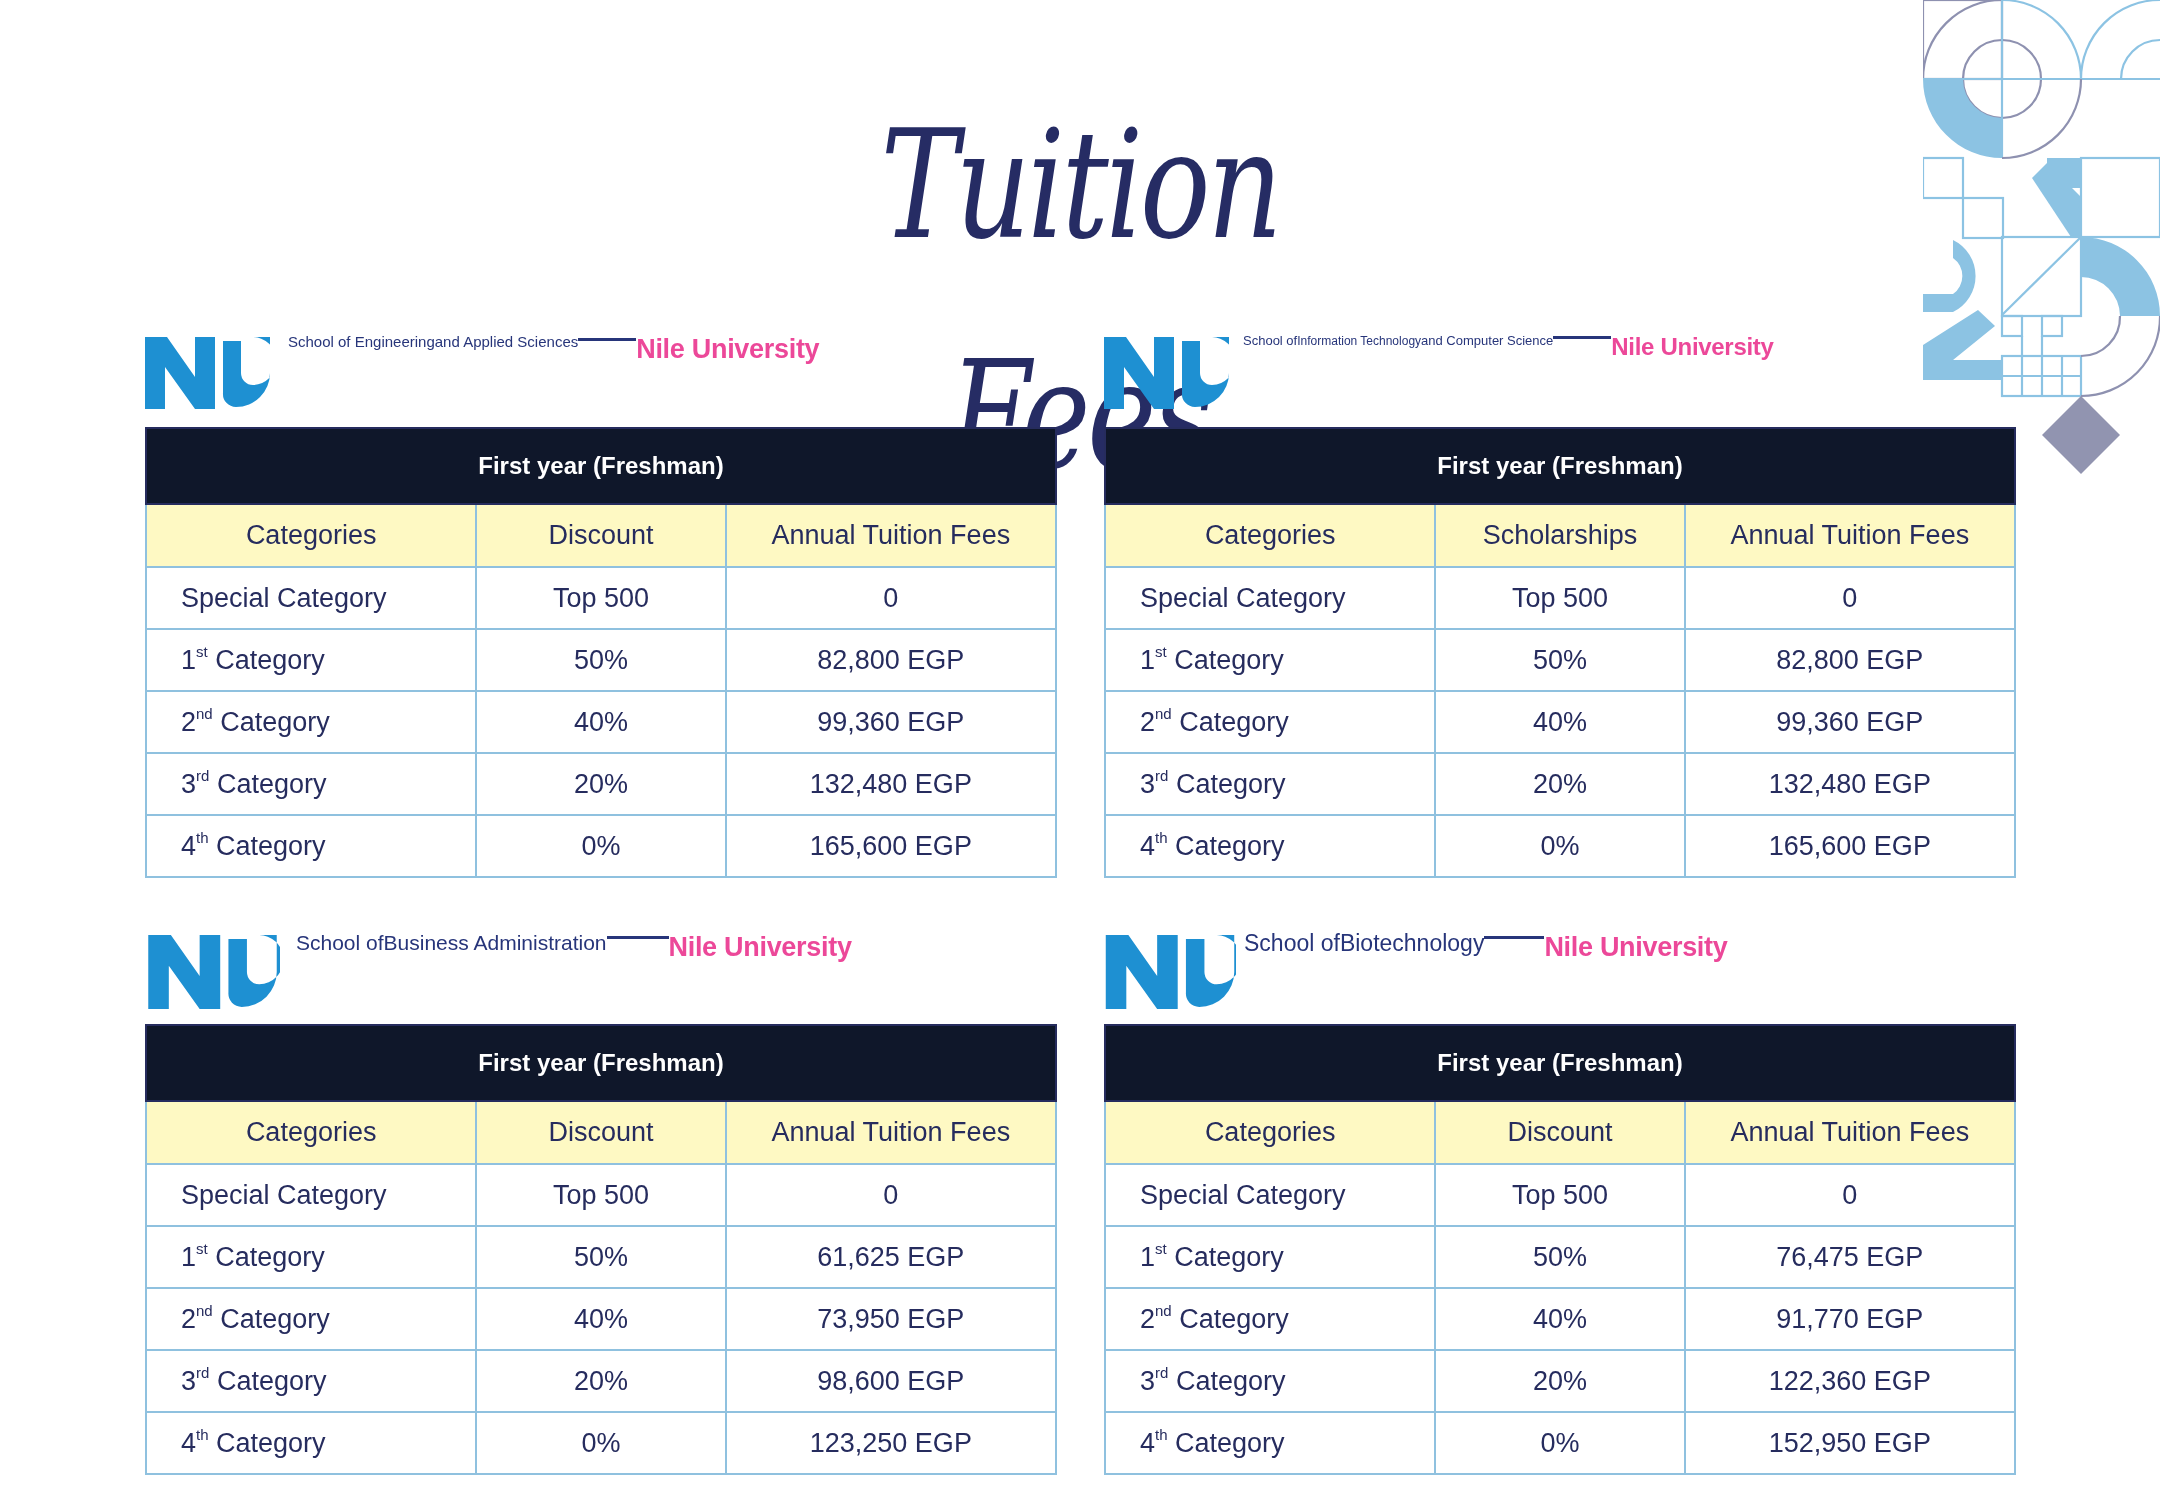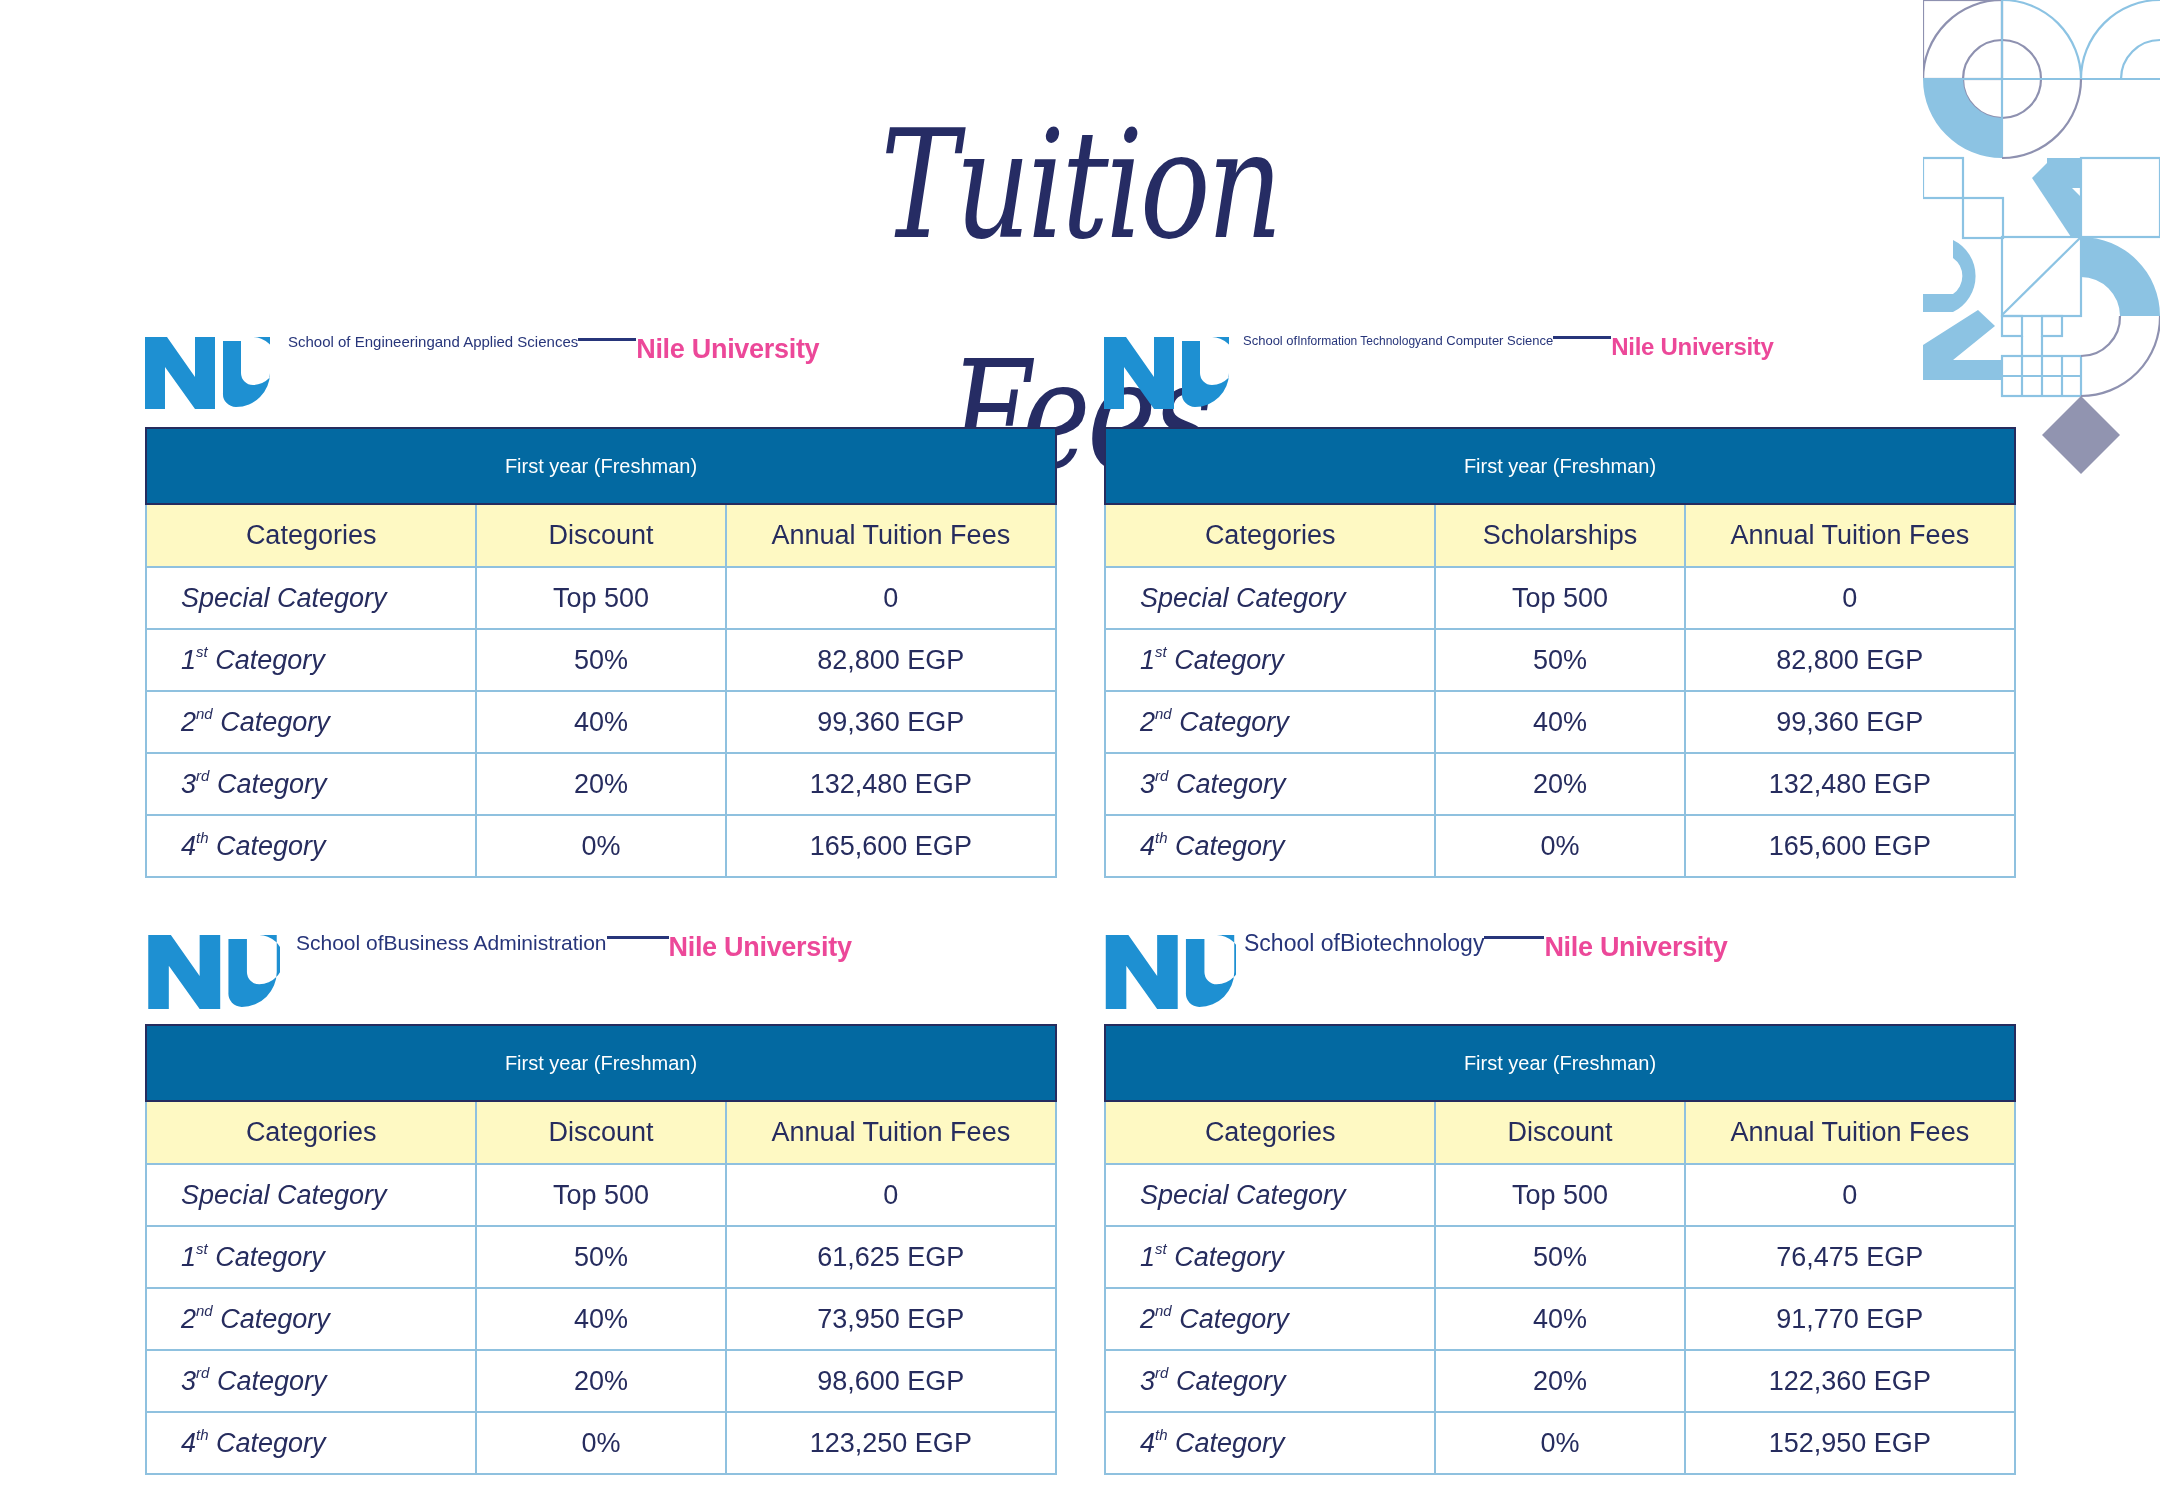--- a/index.html
+++ b/index.html
@@ -7,24 +7,24 @@
   .title { position:absolute; left:700px; top:70px; width:760px; height:230px; text-align:center; font-family:"DejaVu Serif", serif; font-style:italic; font-size:150px; line-height:230px; color:#262c64; letter-spacing:-4px; font-weight:normal; transform:scaleX(0.78); transform-origin:center; }
   .logo { position:absolute; height:80px; display:flex; align-items:flex-start; }
   .logo .mark { width:125px; height:72px; position:relative; margin-top:3px; }
   .logo .text { margin-left:18px; display:flex; flex-direction:row; }
   .logo .school { font-size:15px; line-height:16px; color:#27357a; }
   .logo .school.big { font-size:21px; line-height:21px; }
   .logo .rule { width:58px; height:3px; background:#27357a; margin:4px 0 3px; }
   .logo .uni { font-size:27px; font-weight:bold; color:#ec4899; line-height:30px; letter-spacing:-0.3px; }
   table.fees { position:absolute; border-collapse:collapse; table-layout:fixed; width:912px; }
   table.fees td, table.fees th { border:2px solid #8fc1df; font-size:27px; color:#262c5e; font-weight:normal; padding:0; }
-  table.fees .bar th { background:#0369a1; color:#ffffff; height:74px; border-color:#262c5e; font-size:20px; }
+  table.fees .bar th { background:#0f172a; color:#ffffff; height:74px; border-color:#262c5e; font-size:24px;font-weight:bold; }
   table.fees .cols th { background:#fef9c3; height:61px; }
   table.fees td { height:60px; text-align:center; }
-  table.fees td.cat { text-align:left; padding-left:34px;font-style:italic; }
+  table.fees td.cat { text-align:left; padding-left:34px; }
   table.fees sup { font-size:15px; vertical-align:top; position:relative; top:-2px; }
   .deco { position:absolute; left:1923px; top:0; width:237px; height:475px; }
 </style>
 </head>
 <body>
 
 <div class="title">Tuition Fees</div>
 
 <svg class="deco" viewBox="0 0 237 475" xmlns="http://www.w3.org/2000/svg">
   <g fill="none" stroke-width="2.2">

